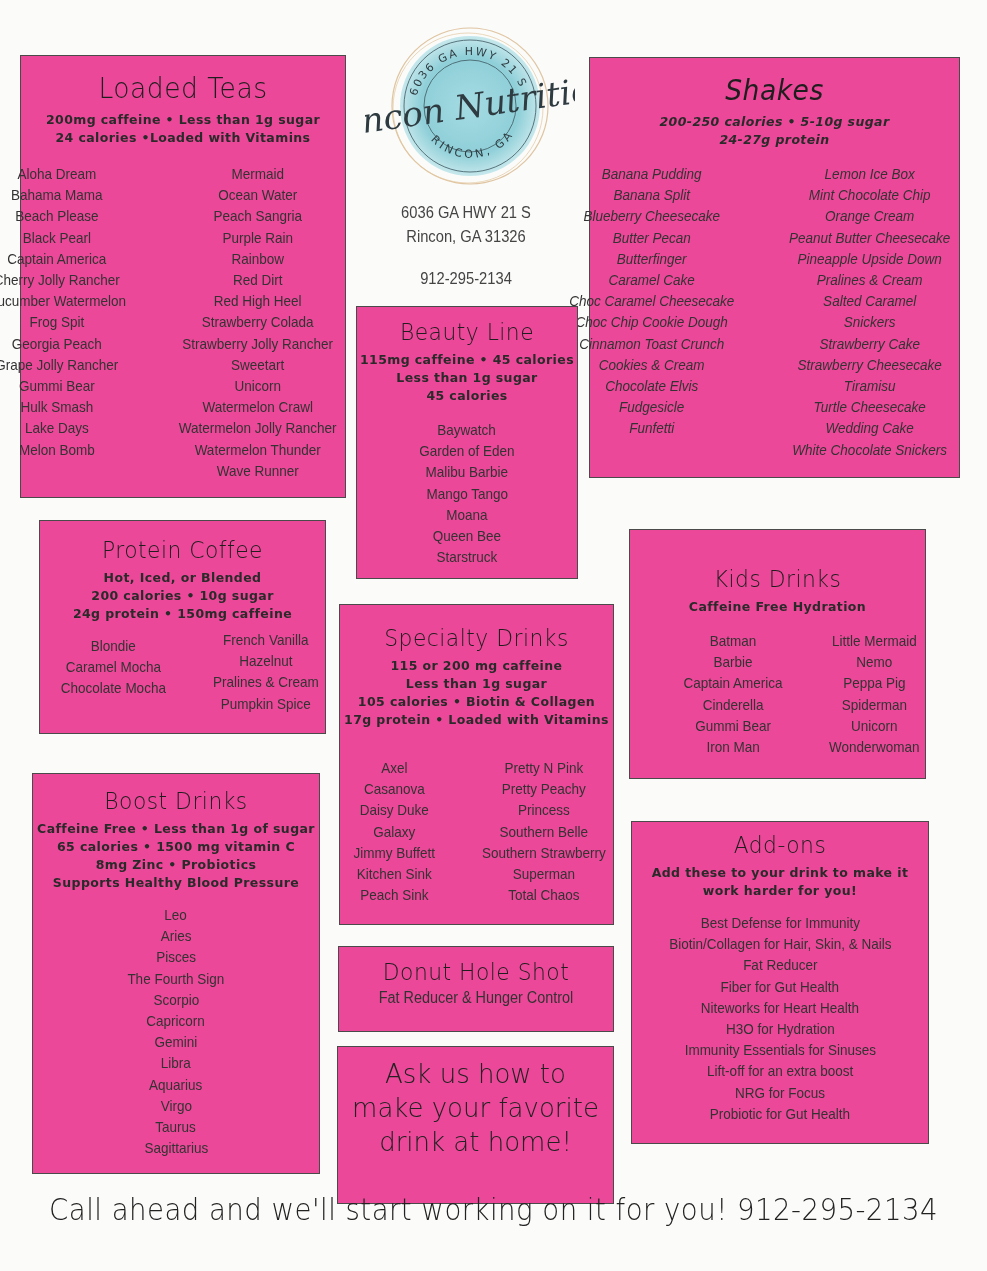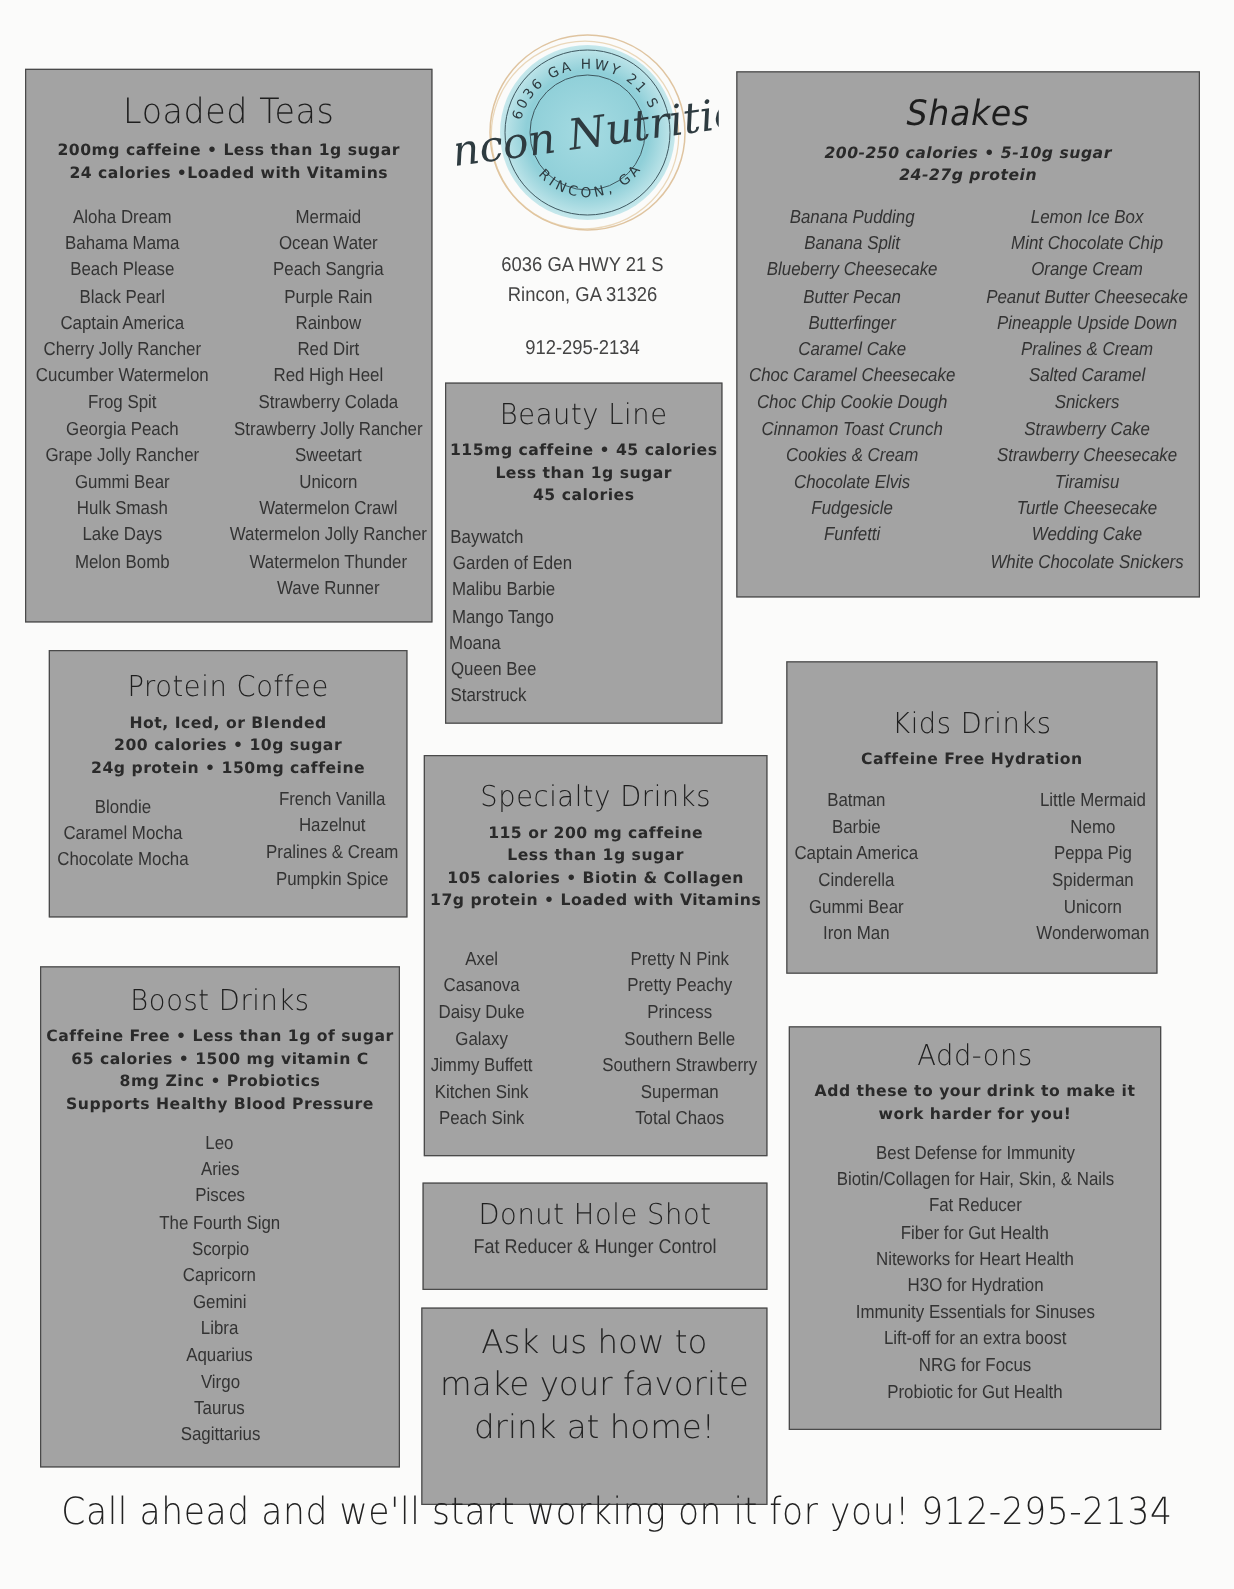--- a/index.html
+++ b/index.html
@@ -1,22 +1,22 @@
 <!DOCTYPE html>
 <html><head>
 <meta charset="utf-8">
 <style>
   * { box-sizing: border-box; margin: 0; padding: 0; }
   html, body { width: 987px; height: 1271px; background: #fbfbfa; overflow: hidden; }
   body { position: relative; font-family: "Liberation Sans", sans-serif; color: #2a2a2a; }
-  .box { position: absolute; border: 1.5px solid #4a4a4a; background: #a3a3a3; text-align: center; }
+  .box { position: absolute; border: 1.5px solid #4a4a4a; background: #ec4899; text-align: center; }
   .title { font-family: "DejaVu Sans", sans-serif; font-weight: 300; font-size: 28px; letter-spacing: 0.5px; color: #1e1e1e; margin-bottom: 6px; transform: scaleX(0.95); }
   .title.sm { font-size: 23px; }
   .sub { font-family: "DejaVu Sans", sans-serif; font-weight: bold; font-size: 12.5px; line-height: 18px; color: #2a2a2a; letter-spacing: 0.4px; }
-  .items { display: flex; justify-content: space-between; margin-top: 14px; }
+  .items { display: flex; justify-content: flex-end; margin-top: 14px; gap: 36px; }
   .col { display: flex; flex-direction: column; }
   .item { font-family: "Liberation Sans Narrow", "Liberation Sans", sans-serif; font-size: 15px; line-height: 21.2px; color: #333; transform: scaleX(0.9); white-space: nowrap; }
   .single .item { line-height: 21.2px; }
   .logo { position: absolute; left: 365px; top: 18px; width: 210px; height: 170px; }
   .addr { position: absolute; left: 360px; width: 212px; text-align: center; font-size: 16px; color: #444; transform: scaleX(0.92); }
   .footer { position: absolute; left: 0; width: 987px; top: 1192px; text-align: center; font-family: "DejaVu Sans", sans-serif; font-weight: 200; font-size: 30px; color: #222; letter-spacing: 0.5px; transform: scaleX(0.92); }
   .ask { font-family: "DejaVu Sans", sans-serif; font-weight: 300; font-size: 26px; line-height: 34px; color: #222; }
 </style>
 </head>
 <body>
@@ -129,21 +129,21 @@
       <div class="item">White Chocolate Snickers</div>
     </div>
   </div>
 </div>
 
 <div class="box single" style="left:356px; top:306px; width:222px; height:273px; padding-top:12px;">
   <div class="title sm">Beauty Line</div>
   <div class="sub">115mg caffeine • 45 calories</div>
   <div class="sub">Less than 1g sugar</div>
   <div class="sub">45 calories</div>
-  <div class="col" style="margin-top:14px; align-items:flex-start;">
+  <div class="col" style="margin-top:14px; align-items:center;">
     <div class="item">Baywatch</div>
     <div class="item">Garden of Eden</div>
     <div class="item">Malibu Barbie</div>
     <div class="item">Mango Tango</div>
     <div class="item">Moana</div>
     <div class="item">Queen Bee</div>
     <div class="item">Starstruck</div>
   </div>
 </div>
 

